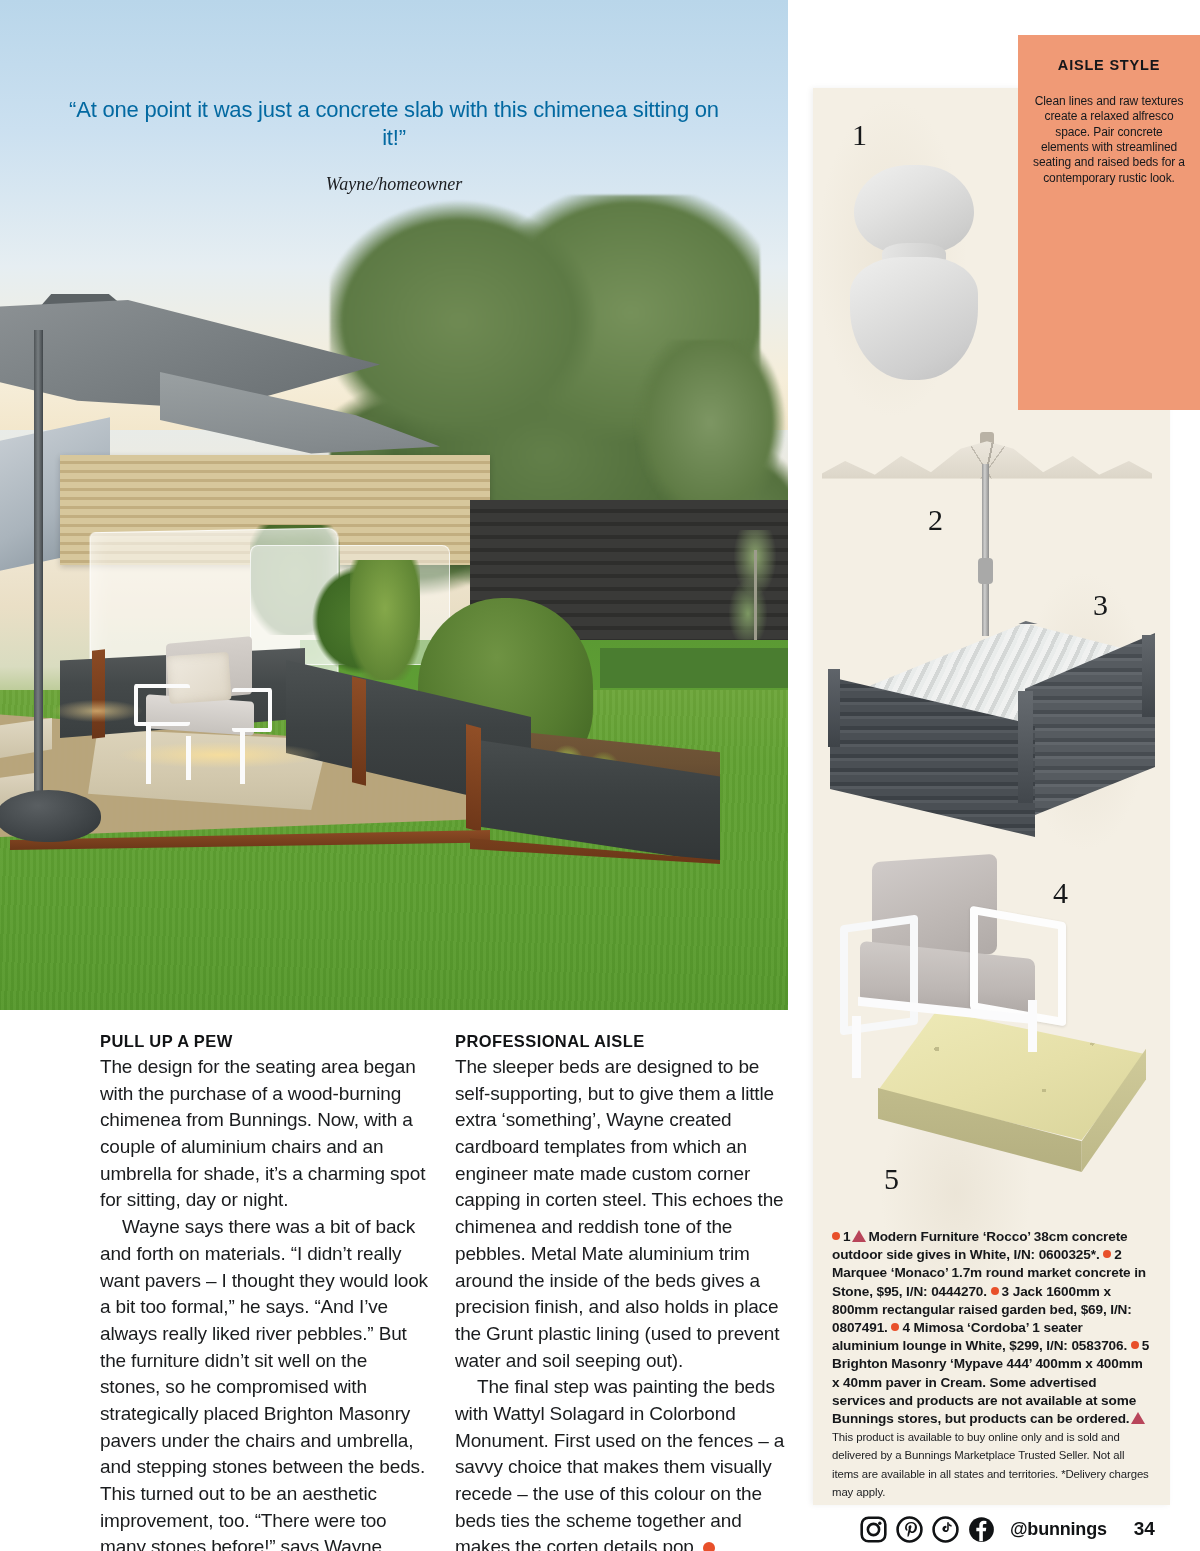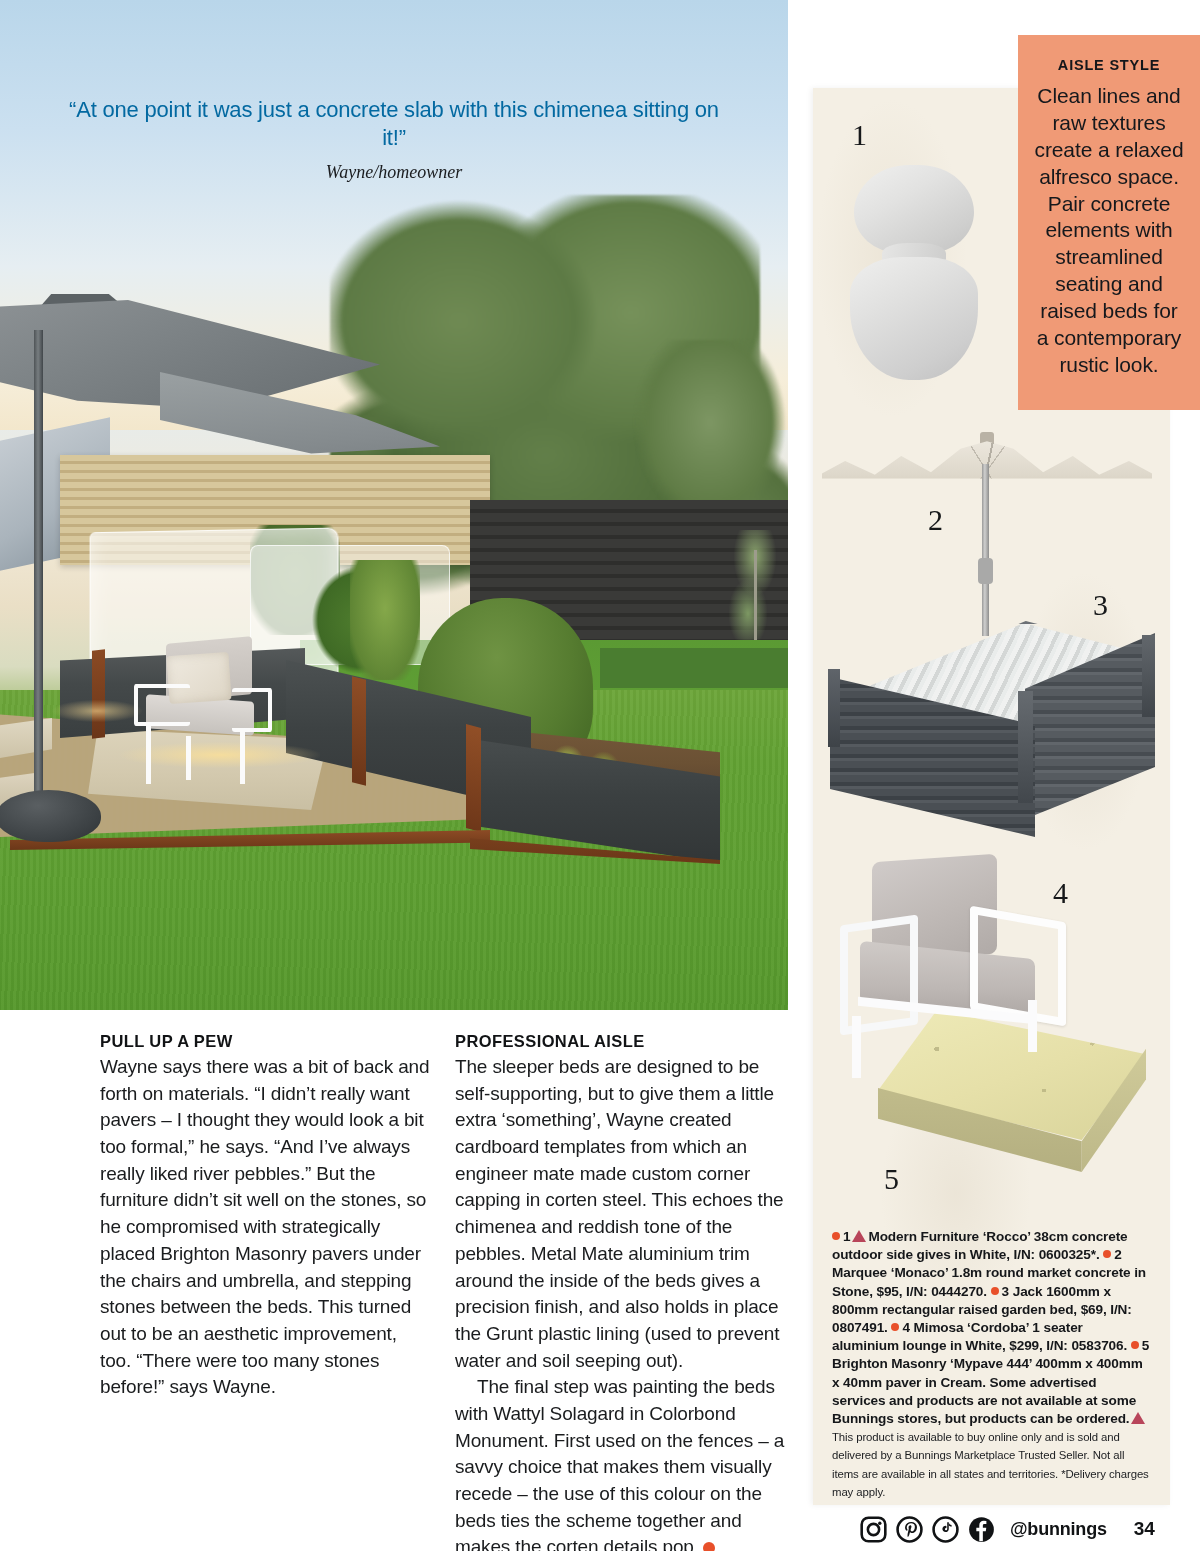--- a/index.html
+++ b/index.html
@@ -238,21 +238,21 @@
   
   .quote-wrap {
     position: absolute; left: 64px; top: 96px; width: 660px;
     text-align: center; z-index: 5;
   }
   .quote {
     font-size: 22px; line-height: 1.28; color: #0369a1; font-weight: 400;
     letter-spacing: -.2px;
   }
   .quote-attr {
-    margin-top: 10px; font-family: "Liberation Serif", serif;
+    margin-top: 22px; font-family: "Liberation Serif", serif;
     font-style: italic; font-size: 18px; color: #1b1d20;
   }
 
   
   .col { position: absolute; width: 330px; }
   .col1 { left: 100px; top: 1032px; }
   .col2 { left: 455px; top: 1032px; }
   .subhead {
     font-size: 16.5px; font-weight: 700; letter-spacing: .4px;
     color: #111315; margin-bottom: 3px;
@@ -412,21 +412,21 @@
     text-align: center;
   }
   .aisle-kicker {
     font-size: 14.5px; font-weight: 700; letter-spacing: .8px; color: #14161a;
   }
   .aisle-title {
     font-family: "Liberation Serif", serif; font-size: 33px; line-height: 1.06;
     color: #111418; margin-top: 8px; font-weight: 400;
   }
   .aisle-body {
-    font-size: 21px; line-height: 1.28; color: #15181c; margin-top: 10px;
+    font-size: 12px; line-height: 1.28; color: #15181c; margin-top: 21px;
     letter-spacing: -.1px;
   }
 
   
   .captions {
     position: absolute; left: 832px; top: 1228px; width: 320px; z-index: 5;
   }
   .cap-main {
     font-size: 13.6px; line-height: 1.34; color: #15171a; font-weight: 600;
     letter-spacing: -.12px;
@@ -511,20 +511,21 @@
 </div>
 
 <div class="quote-wrap">
   <div class="quote">“At one point it was just a concrete slab with this chimenea sitting on it!”</div>
   <div class="quote-attr">Wayne/homeowner</div>
 </div>
 
 <div class="col col1">
   <div class="subhead">PULL UP A PEW</div>
   <div class="bodytext">
+    <p>The design for the seating area began with the purchase of a wood-burning chimenea from Bunnings. Now, with a couple of aluminium chairs and an umbrella for shade, it’s a charming spot for sitting, day or night.</p>
     <p>Wayne says there was a bit of back and forth on materials. “I didn’t really want pavers – I thought they would look a bit too formal,” he says. “And I’ve always really liked river pebbles.” But the furniture didn’t sit well on the stones, so he compromised with strategically placed Brighton Masonry pavers under the chairs and umbrella, and stepping stones between the beds. This turned out to be an aesthetic improvement, too. “There were too many stones before!” says Wayne.</p>
   </div>
 </div>
 
 <div class="col col2">
   <div class="subhead">PROFESSIONAL AISLE</div>
   <div class="bodytext">
     <p>The sleeper beds are designed to be self-supporting, but to give them a little extra ‘something’, Wayne created cardboard templates from which an engineer mate made custom corner capping in corten steel. This echoes the chimenea and reddish tone of the pebbles. Metal Mate aluminium trim around the inside of the beds gives a precision finish, and also holds in place the Grunt plastic lining (used to prevent water and soil seeping out).</p>
     <p><span>The final step was painting the beds with Wattyl Solagard in Colorbond Monument. First used on the fences – a savvy choice that makes them visually recede – the use of this colour on the beds ties the scheme together and makes the corten details pop.</span><span class="end-dot"></span></p>
   </div>
@@ -578,21 +579,21 @@
 </div>
 
 <div class="aisle">
   <div class="aisle-kicker">AISLE STYLE</div>
   <div class="aisle-body">Clean lines and raw textures create a relaxed alfresco space. Pair concrete elements with streamlined seating and raised beds for a contemporary rustic look.</div>
 </div>
 
 <div class="captions">
   <div class="cap-main"><span class="bullet"></span><b>1</b><span class="tri"></span><span>Modern Furniture ‘Rocco’ 38cm concrete outdoor </span><b>side gives</b><span> in White, I/N: 0600325*.</span>
 
-    <span class="bullet"></span><b>2</b> <span>Marquee ‘Monaco’ 1.8m round market </span><b>concrete</b><span> in Stone, $95, I/N: 0444270.</span>
+    <span class="bullet"></span><b>2</b> <span>Marquee ‘Monaco’ 1.7m round market </span><b>concrete</b><span> in Stone, $95, I/N: 0444270.</span>
 
     <span class="bullet"></span><b>3</b> <span>Jack 1600mm x 800mm rectangular </span><b>raised garden bed</b><span>, $69, I/N: 0807491.</span>
 
     <span class="bullet"></span><b>4</b> <span>Mimosa ‘Cordoba’ 1 seater aluminium </span><b>lounge</b><span> in White, $299, I/N: 0583706.</span>
 
     <span class="bullet"></span><b>5</b> <span>Brighton Masonry ‘Mypave 444’ 400mm x 400mm x 40mm </span><b>paver</b><span> in Cream. Some advertised services and products are not available at some Bunnings stores, but products can be ordered.</span><span class="tri"></span> <span class="cap-fine">This product is available to buy online only and is sold and delivered by a Bunnings Marketplace Trusted Seller. Not all items are available in all states and territories. *Delivery charges may apply.</span></div>
 </div>
 
 <div class="footer">
   <span class="soc">

